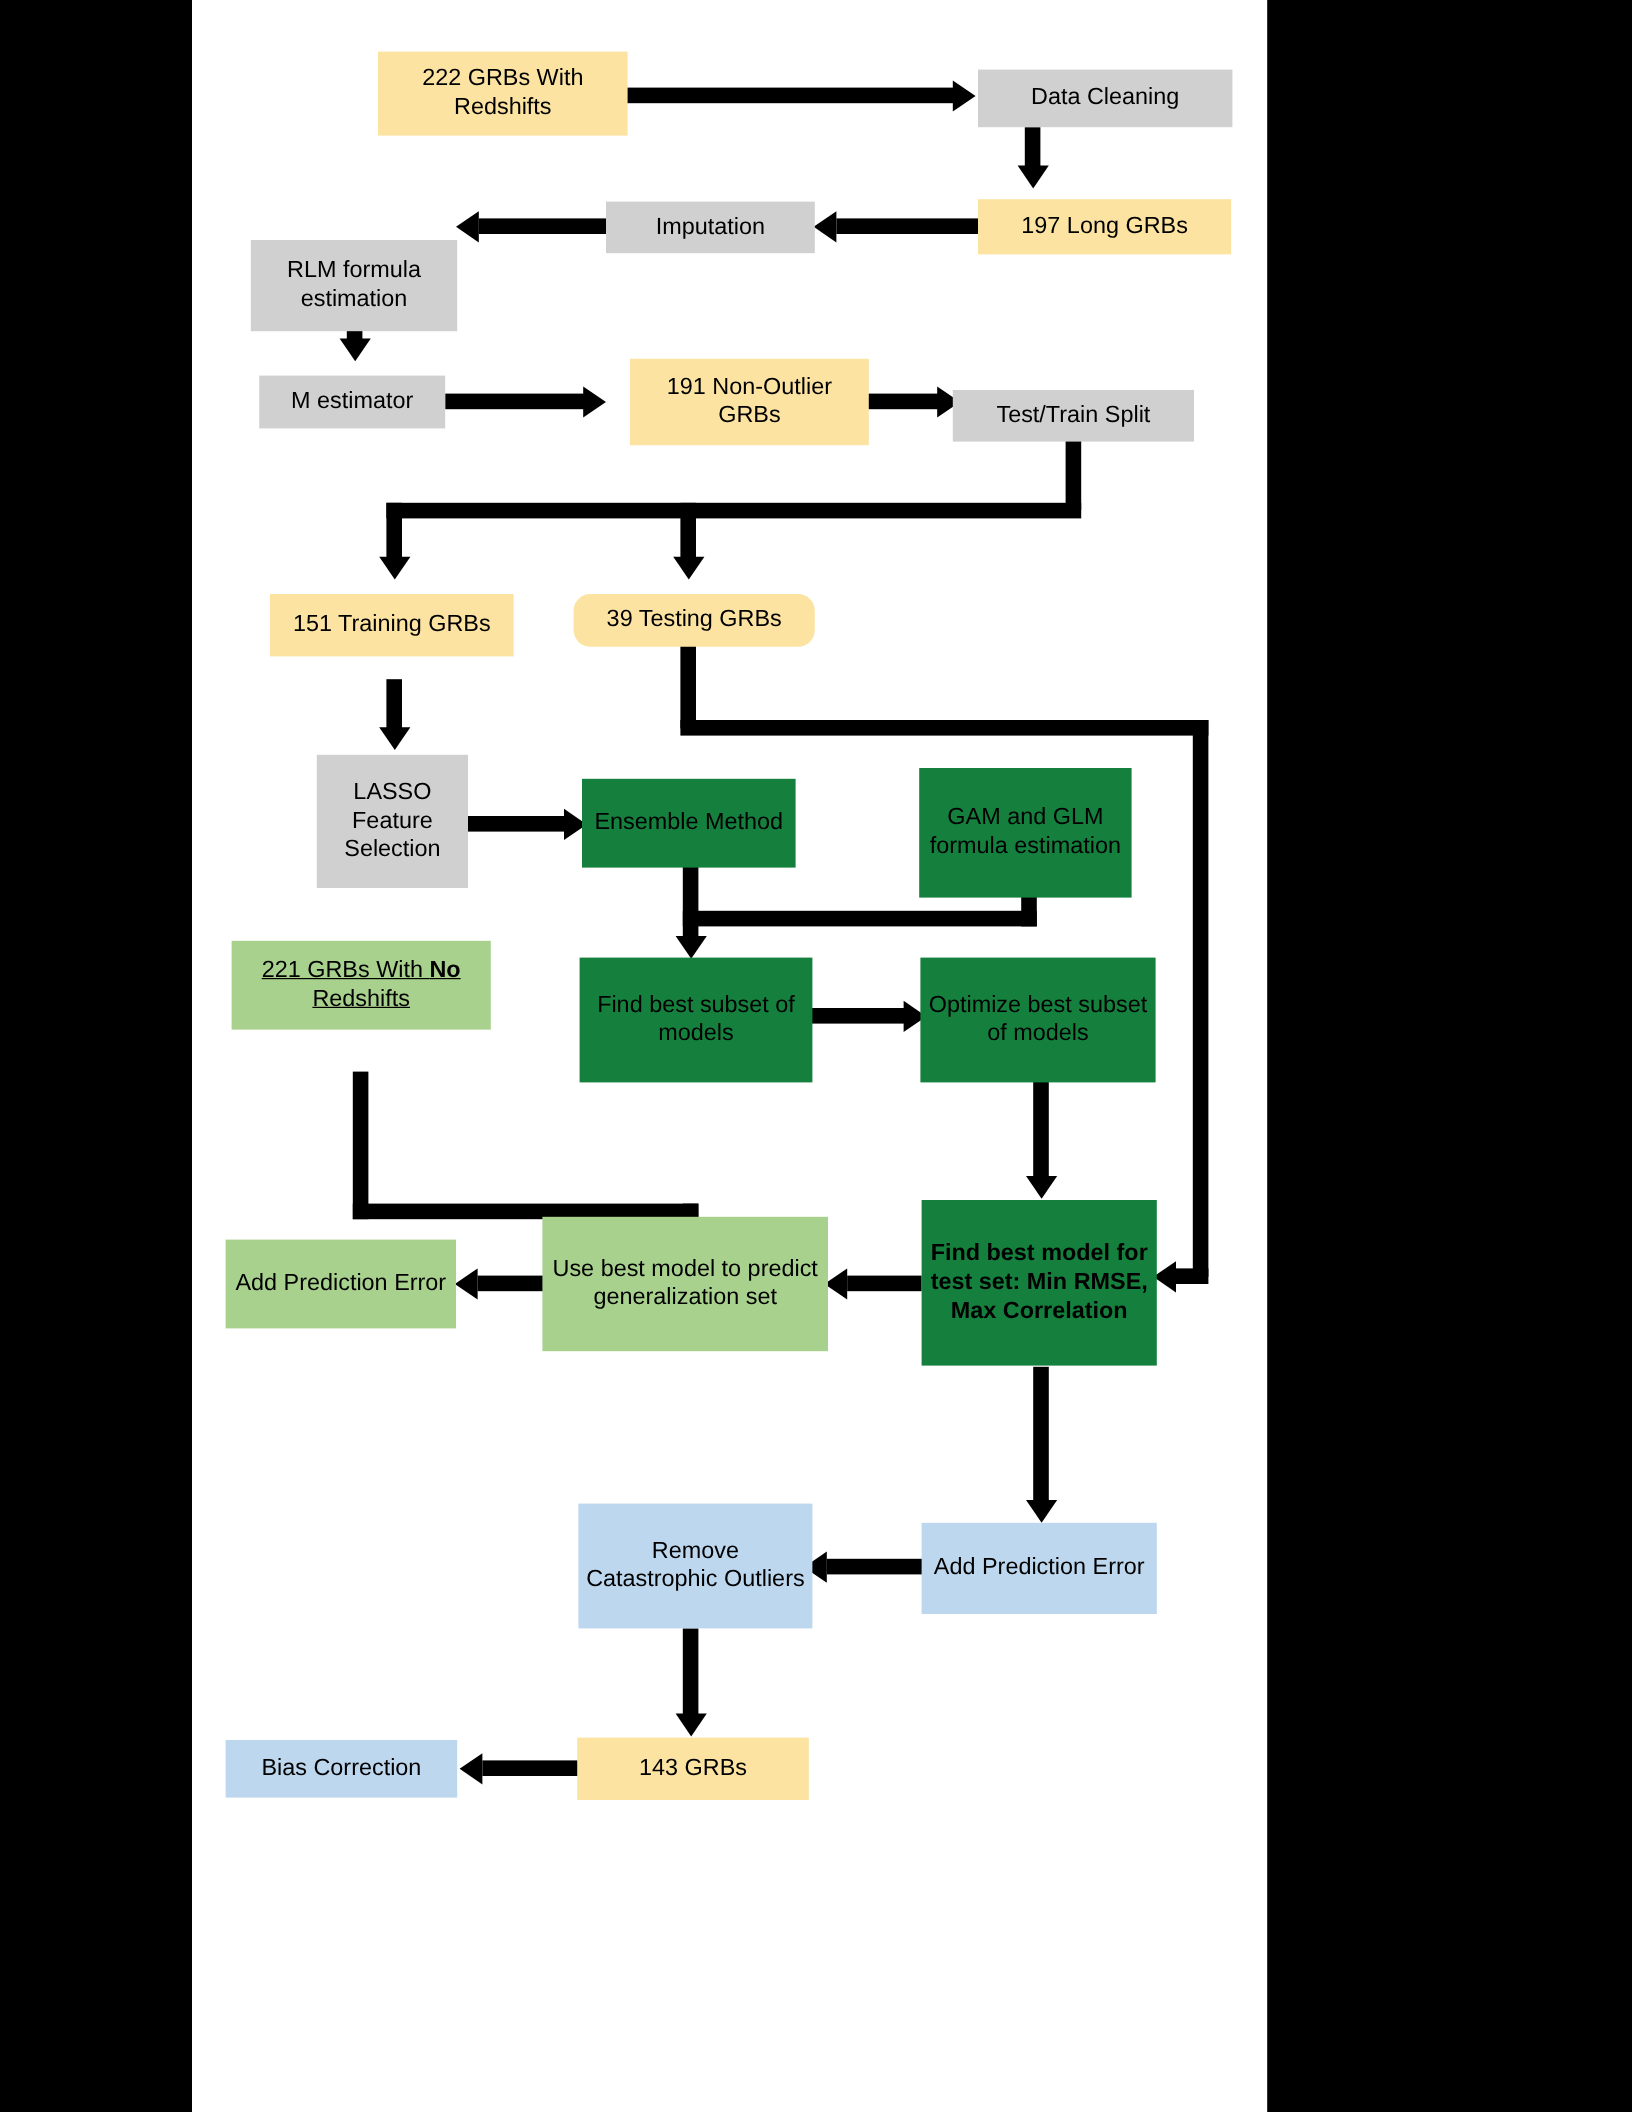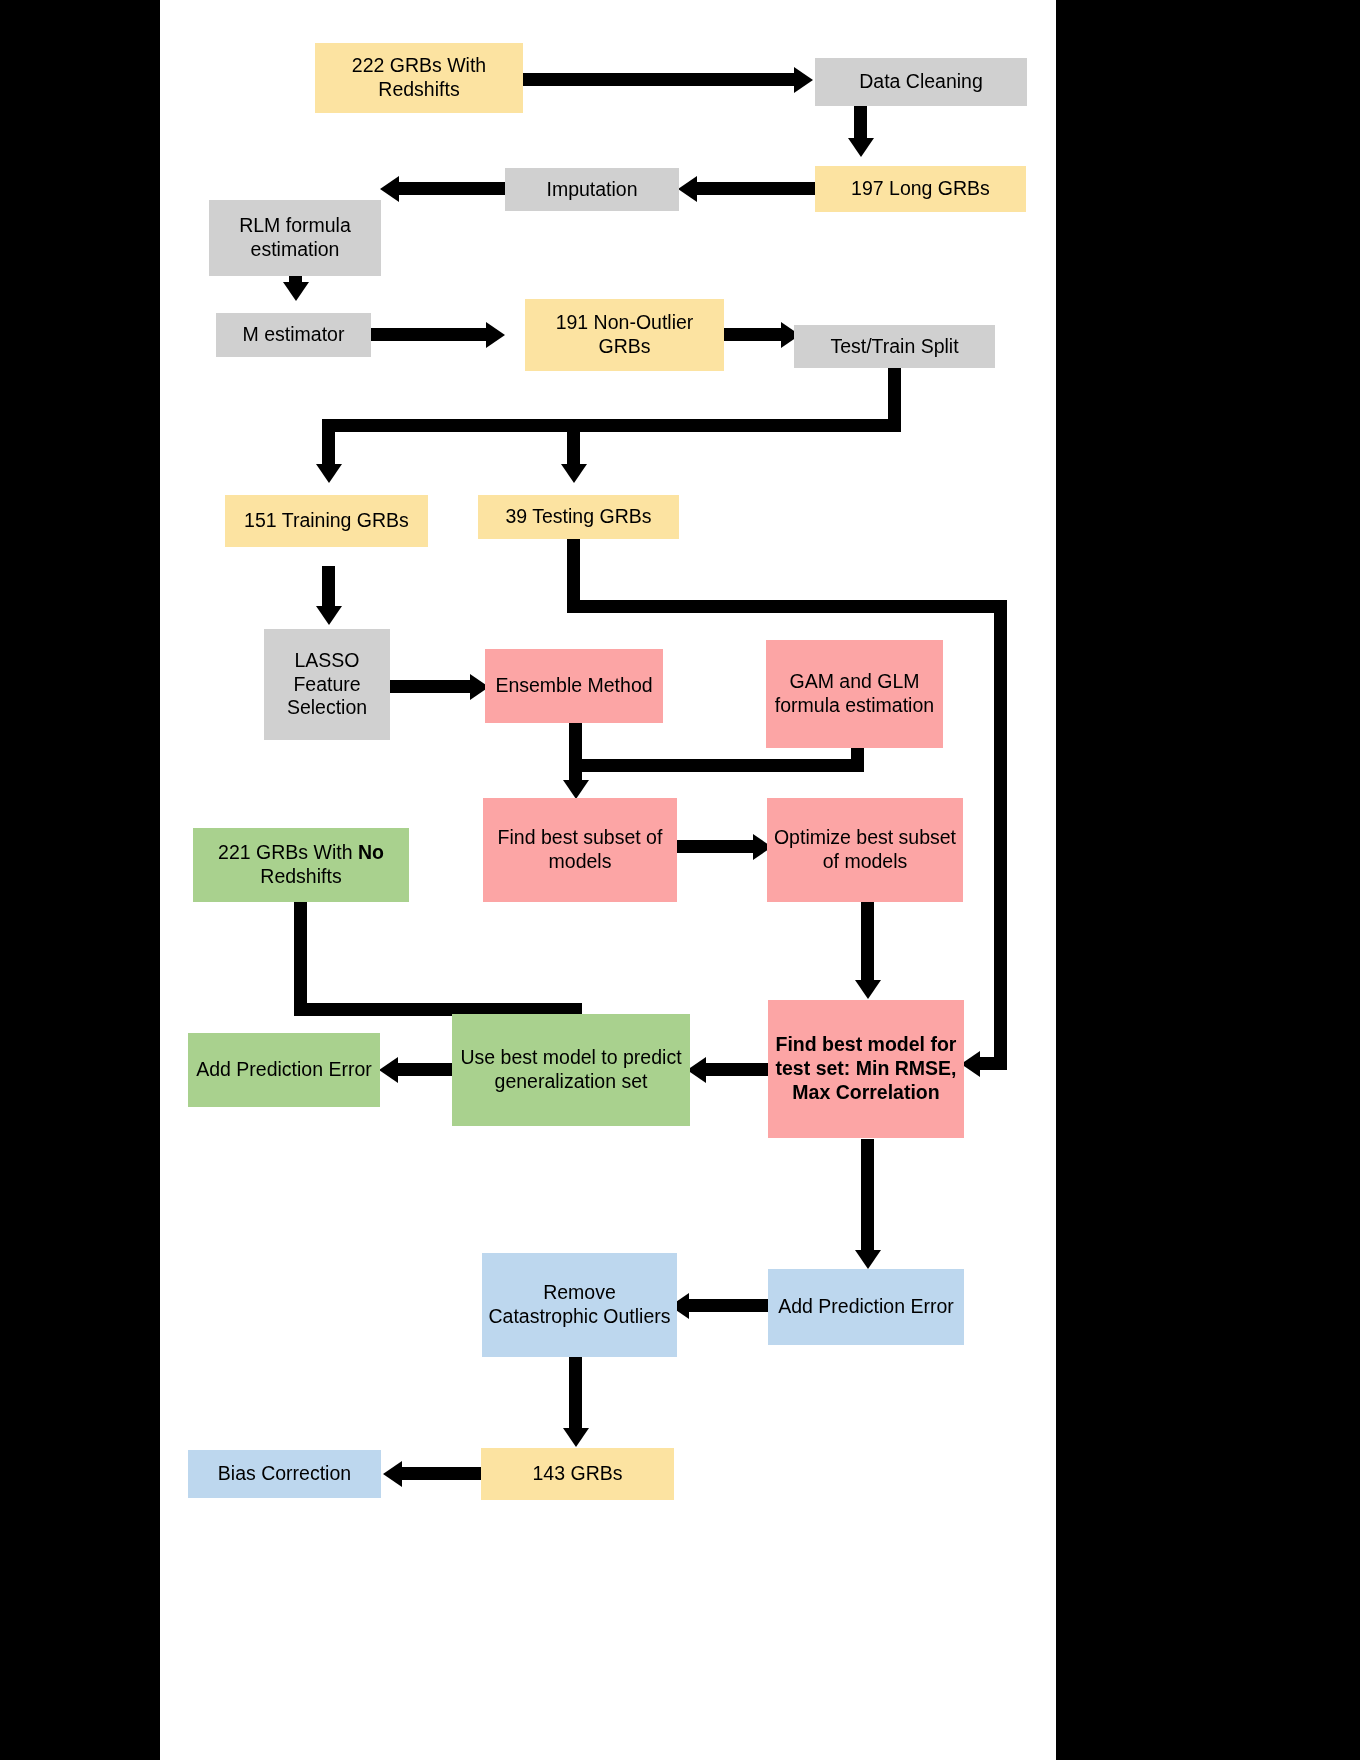--- a/index.html
+++ b/index.html
@@ -4,21 +4,21 @@
 <style>
   html,body{margin:0;padding:0;background:#000;}
   #page{position:relative;width:1360px;height:1760px;background:#000;overflow:hidden;
         font-family:"Liberation Sans", sans-serif;}
   #canvas{position:absolute;left:160px;top:0;width:896px;height:1760px;background:#ffffff;}
   .node{position:absolute;box-sizing:border-box;display:flex;align-items:center;
         justify-content:center;text-align:center;color:#000;line-height:1.22;
         font-size:19.5px;padding:3px 5px;}
   .yellow{background:#FCE3A1;}
   .gray{background:#D0D0D0;}
-  .orange{background:#fca5a5;}
+  .orange{background:#15803d;}
   .green{background:#A9D18E;}
   .blue{background:#BDD7EE;}
   .seg{position:absolute;background:#000;}
   .ah{position:absolute;width:0;height:0;}
   .ah-right{border-top:13px solid transparent;border-bottom:13px solid transparent;border-left:19px solid #000;}
   .ah-left{border-top:13px solid transparent;border-bottom:13px solid transparent;border-right:19px solid #000;}
   .ah-down{border-left:13px solid transparent;border-right:13px solid transparent;border-top:19px solid #000;}
   b{font-weight:bold;}
 </style>
 </head>
@@ -113,33 +113,33 @@
     <div class="node gray" style="left:49px;top:152px;width:172px;height:76px;margin-top:48px;">RLM formula estimation</div>
 
     <div class="node gray" style="left:56px;top:313px;width:155px;height:44px;">M estimator</div>
 
     <div class="node yellow" style="left:365px;top:299px;width:199px;height:72px;">191 Non-Outlier GRBs</div>
 
     <div class="node gray" style="left:634px;top:313px;width:201px;height:43px;margin-top:12px;">Test/Train Split</div>
 
     <div class="node yellow" style="left:65px;top:495px;width:203px;height:52px;">151 Training GRBs</div>
 
-    <div class="node yellow" style="left:318px;top:495px;width:201px;height:44px;">39 Testing GRBs</div>
+    <div class="node yellow" style="left:318px;top:495px;width:201px;height:44px;border-radius:14px;">39 Testing GRBs</div>
 
     <div class="node gray" style="left:104px;top:629px;width:126px;height:111px;">LASSO Feature Selection</div>
 
     <div class="node orange" style="left:325px;top:649px;width:178px;height:74px;">Ensemble Method</div>
 
     <div class="node orange" style="left:606px;top:640px;width:177px;height:108px;">GAM and GLM formula estimation</div>
 
     <div class="node orange" style="left:323px;top:798px;width:194px;height:104px;">Find best subset of models</div>
 
     <div class="node orange" style="left:607px;top:798px;width:196px;height:104px;">Optimize best subset of models</div>
 
-    <div class="node green" style="left:33px;top:828px;width:216px;height:74px;">
+    <div class="node green" style="left:33px;top:784px;width:216px;height:74px;text-decoration:underline;">
       <span>
         <span>221 GRBs With </span><b>No</b><span> Redshifts</span>
       </span>
     </div>
 
     <div class="node orange" style="left:608px;top:1000px;width:196px;height:138px;font-weight:bold;">Find best model for test set: Min RMSE, Max Correlation</div>
 
     <div class="node green" style="left:292px;top:1014px;width:238px;height:112px;">Use best model to predict generalization set</div>
 
     <div class="node green" style="left:28px;top:1033px;width:192px;height:74px;">Add Prediction Error</div>

